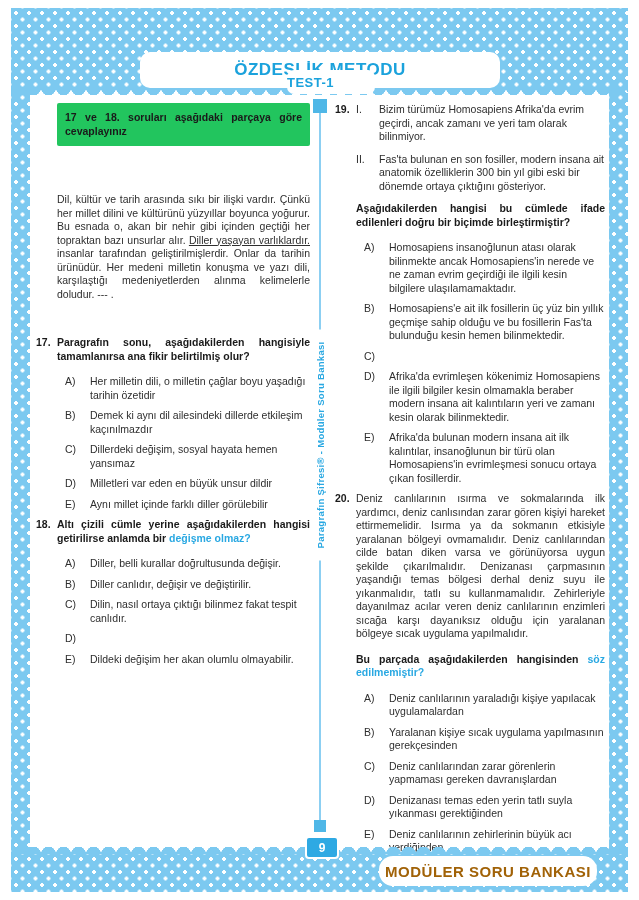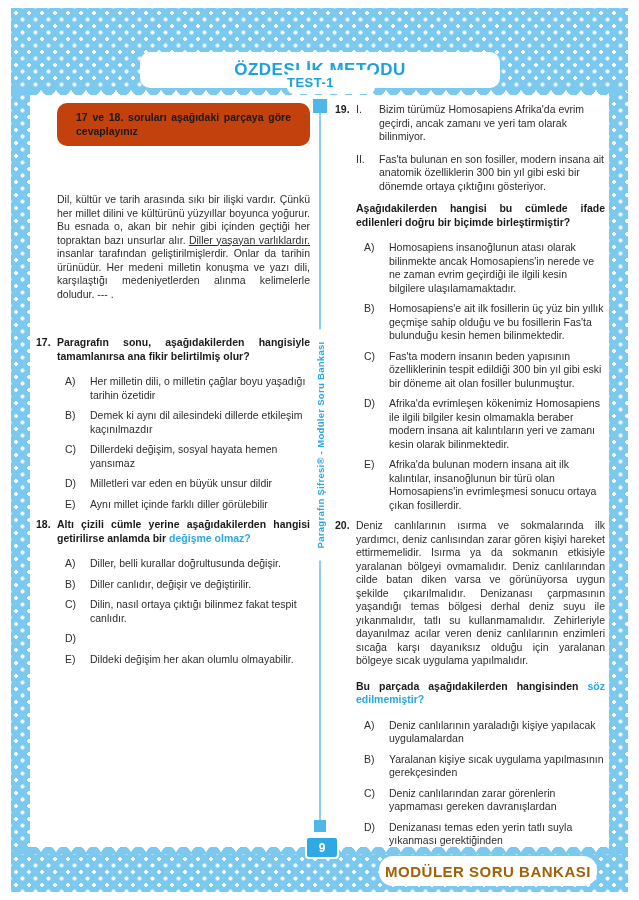--- a/index.html
+++ b/index.html
@@ -66,21 +66,21 @@
     position:absolute;left:379px;top:856px;width:218px;height:30px;z-index:7;
     background:#ffffff;border-radius:14px;
     display:flex;align-items:center;justify-content:center;
   }
   .brand-box span{color:#a16207;font-weight:bold;font-size:15px;letter-spacing:.5px;}
   
   .col{position:absolute;top:103px;font-size:10.5px;line-height:13.5px;}
   .col-left{left:57px;width:253px;}
   .col-right{left:356px;width:249px;}
   .instruction-box{
-    background:#c2410c;border-radius:10px;padding:8px 19px;
+    background:#22c55e;border-radius:2px;padding:8px 8px;
     font-weight:bold;color:#1a1a1a;text-align:justify;margin-bottom:47px;
   }
   .passage{text-align:justify;margin-bottom:35px;}
   .passage .u{text-decoration:underline;}
   .question{position:relative;}
   .qnum{position:absolute;left:-21px;top:0;font-weight:bold;color:#1a1a1a;}
   .stem{font-weight:bold;color:#1a1a1a;text-align:justify;margin-bottom:12px;}
   .stem .hl{color:#29a8e2;}
   .qpassage{text-align:justify;margin-bottom:12px;}
   .roman{display:flex;margin-bottom:9px;}
@@ -191,21 +191,20 @@
       <div class="opt">
         <span class="opt-label">A)</span>
         <span class="opt-text">Homosapiens insanoğlunun atası olarak bilinmekte ancak Homosapiens'in nerede ve ne zaman evrim geçirdiği ile ilgili kesin bilgilere ulaşılamamaktadır.</span>
       </div>
       <div class="opt">
         <span class="opt-label">B)</span>
         <span class="opt-text">Homosapiens'e ait ilk fosillerin üç yüz bin yıllık geçmişe sahip olduğu ve bu fosillerin Fas'ta bulunduğu kesin hemen bilinmektedir.</span>
       </div>
       <div class="opt">
         <span class="opt-label">C)</span>
-        <span class="opt-text">Fas'ta modern insanın beden yapısının özelliklerinin tespit edildiği 300 bin yıl gibi eski bir döneme ait olan fosiller bulunmuştur.</span>
       </div>
       <div class="opt">
         <span class="opt-label">D)</span>
         <span class="opt-text">Afrika'da evrimleşen kökenimiz Homosapiens ile ilgili bilgiler kesin olmamakla beraber modern insana ait kalıntıların yeri ve zamanı kesin olarak bilinmektedir.</span>
       </div>
       <div class="opt">
         <span class="opt-label">E)</span>
         <span class="opt-text">Afrika'da bulunan modern insana ait ilk kalıntılar, insanoğlunun bir türü olan Homosapiens'in evrimleşmesi sonucu ortaya çıkan fosillerdir.</span>
       </div>
     </div>

